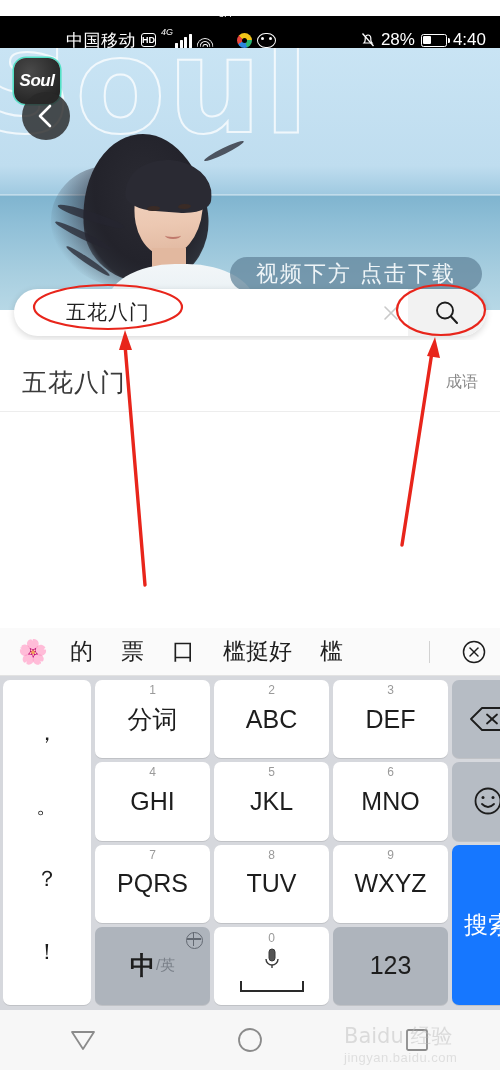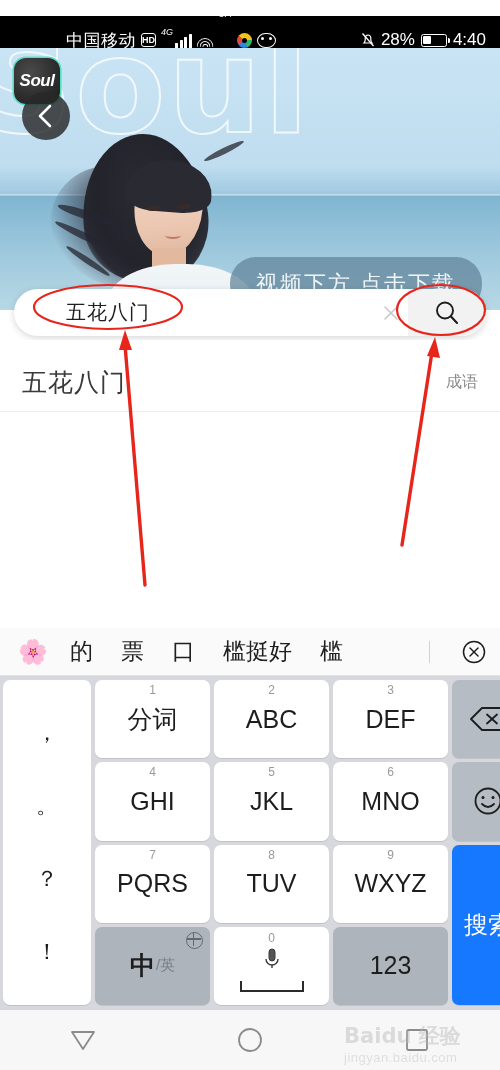--- a/index.html
+++ b/index.html
@@ -149,21 +149,21 @@
     position:absolute;right:18px;top:36px;text-align:right;
     color:#5f7f94;font-weight:bold;line-height:1.18;
     font-size:32px;letter-spacing:2px;
     text-shadow:0 1px 0 rgba(255,255,255,.35);
   }
   .banner-title .l2{font-size:31px;letter-spacing:1px;}
   .banner-cta{
     position:absolute;right:18px;top:209px;
     background:rgba(96,130,152,.72);
     color:#eef4f7;border-radius:26px;
-    padding:12px 26px;font-size:22px;letter-spacing:2px;
+    padding:2px 26px;font-size:22px;letter-spacing:2px;
     font-weight:500;
   }
 
   .soul-icon{
     position:absolute;left:14px;top:10px;width:46px;height:46px;
     border-radius:12px;
     background:radial-gradient(circle at 35% 30%,#4a4a4a 0%,#2c2c2c 60%,#1c1c1c 100%);
     box-shadow:0 0 0 1.6px #53e1c6;
     display:flex;align-items:center;justify-content:center;
     color:#fff;font-size:17px;font-weight:bold;font-style:italic;
@@ -281,21 +281,21 @@
   .navbar{
     position:absolute;left:0;top:1010px;width:500px;height:60px;background:#f7f7f7;
     display:flex;align-items:center;justify-content:space-around;
   }
   .navbar .nitem{width:60px;display:flex;align-items:center;justify-content:center;}
   .watermark{
     position:absolute;right:6px;top:1022px;width:150px;height:44px;
     opacity:.45;
   }
   .wm1{
-    font-size:21px;font-weight:bold;color:#b9b9b9;letter-spacing:0;
+    font-size:21px;font-weight:normal;color:#b9b9b9;letter-spacing:0;
     font-family:"DejaVu Sans",sans-serif;
   }
   .wm2{font-size:13px;color:#c2c2c2;letter-spacing:.5px;}
 </style>
 </head>
 <body>
 
 <div id="phone">
 
   <div class="statusbar">

